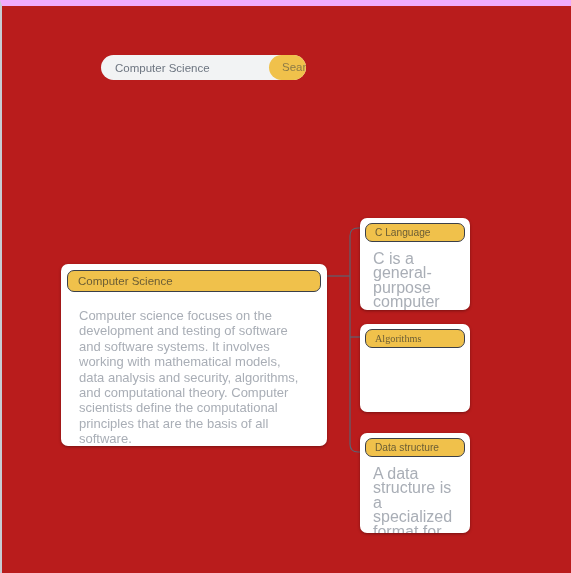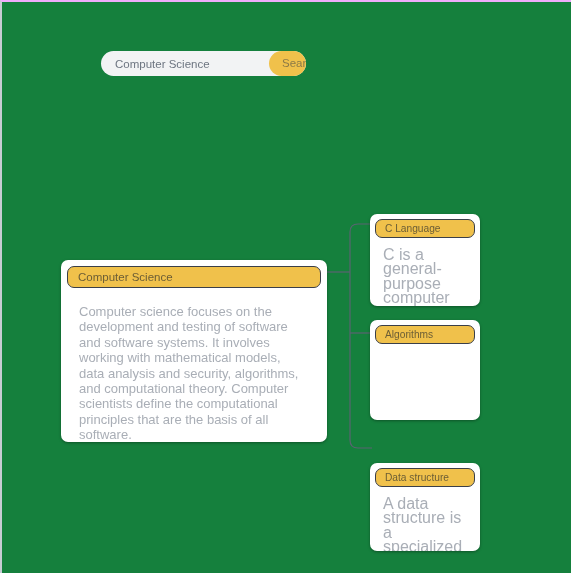--- a/index.html
+++ b/index.html
@@ -11,22 +11,22 @@
     height: 573px;
     background: #242e3e;
     font-family: "Liberation Sans", sans-serif;
     overflow: hidden;
     position: relative;
     box-sizing: border-box;
   }
   #page {
     position: absolute;
     inset: 0;
-    background: #15803d;
-    border-top: 2px solid #f0abfc;
+    background: #b91c1c;
+    border-top: 6px solid #f0abfc;
     border-left: 2px solid #c7ccd4;
     box-sizing: border-box;
     overflow: hidden;
   }
 
   
   #search-bar {
     position: absolute;
     left: 99px;
     top: 49px;
@@ -114,37 +114,37 @@
     font-size: 11.5px;
   }
   #root-card .card-body {
     padding: 16px 12px 0 12px;
     font-size: 13px;
     line-height: 15.4px;
   }
 
   
   .child-card {
-    left: 368px;
+    left: 358px;
     width: 110px;
     padding: 5px;
   }
   .child-card .card-header {
     height: 19px;
     padding: 0 9px;
     font-size: 10.2px;
   }
   .child-card .card-body {
     padding: 10px 8px 0 8px;
     font-size: 16px;
     line-height: 14.4px;
   }
   #child-card-0 { top: 212px; height: 92px; }
-  #child-card-1 { top: 318px; height: 100px; }
-  #child-card-2 { top: 427px; height: 88px; margin-top: 34px; }
+  #child-card-1 { top: 318px; height: 88px; font-family: Liberation Serif, serif; }
+  #child-card-2 { top: 427px; height: 100px; }
 </style>
 </head>
 <body>
 
 <div id="page">
 
   <div id="search-bar">
     <input id="search-input" type="text" value="Computer Science" style="">
     <button id="search-button">Search</button>
   </div>

